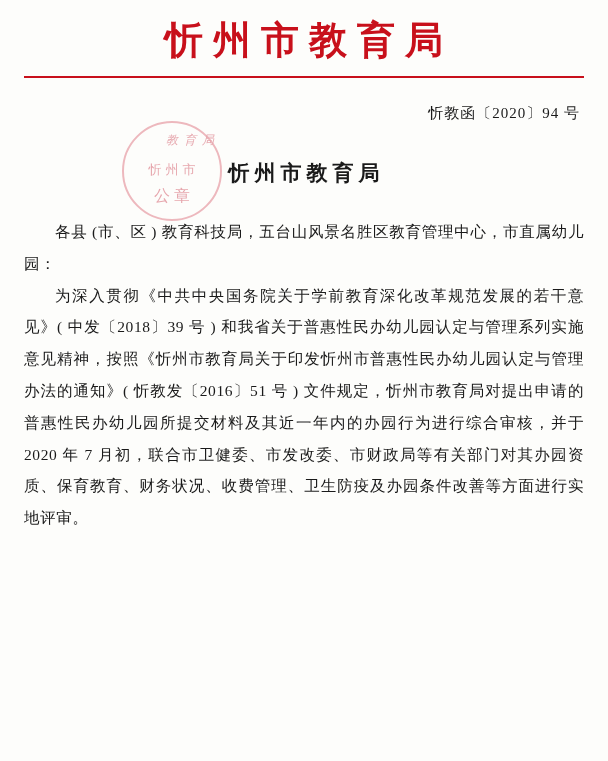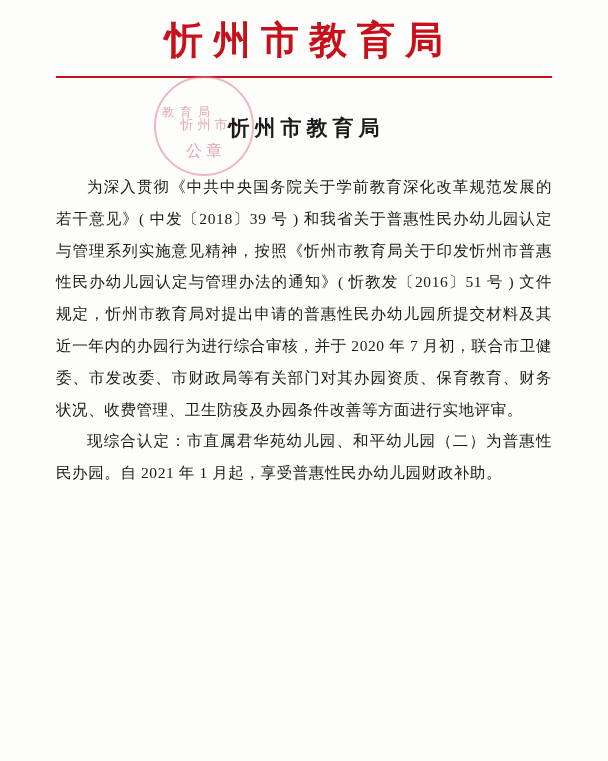--- a/index.html
+++ b/index.html
@@ -14,21 +14,21 @@
     color: #1a1a1a;
     position: relative;
     overflow: hidden;
   }
   .page {
     position: relative;
     width: 608px;
     height: 761px;
     background: #fdfdfb;
     box-sizing: border-box;
-    padding: 0 56px;
+    padding: 0 24px;
   }
   .masthead {
     text-align: center;
     padding-top: 18px;
   }
   .masthead-title {
     color: #c8101b;
     font-family: "DejaVu Serif", "Liberation Serif", serif;
     font-weight: bold;
     font-size: 38px;
@@ -86,26 +86,27 @@
     position: absolute;
     left: 0; top: 0;
     width: 96px;
     height: 96px;
     color: #d4606e;
     font-size: 12px;
     letter-spacing: 1px;
   }
   .seal-text-top {
     position: absolute;
-    top: 26px;
+    top: 9px;
     width: 100%;
-    text-align: left;
+    text-align: right;
     font-size: 12px;
     letter-spacing: 6px;
     text-indent: 6px;
+    font-style: italic;
   }
   .seal-text-mid {
     position: absolute;
     top: 38px;
     width: 100%;
     text-align: center;
     font-size: 13px;
     letter-spacing: 4px;
     text-indent: 4px;
   }
@@ -136,30 +137,31 @@
 <body>
 
 <div class="page">
 
   <div class="masthead">
     <div class="masthead-title">忻州市教育局</div>
   </div>
 
   <div class="rule"></div>
 
+  <div class="doc-number">忻教函〔2020〕94 号</div>
 
   <div class="title-block">
     <div class="seal">
       <div class="seal-inner">
         <div class="seal-text-top">教育局</div>
         <div class="seal-text-mid">忻州市</div>
         <div class="seal-text-bottom">公章</div>
       </div>
     </div>
     <div class="title-line1">忻州市教育局</div>
   </div>
 
   <div class="body-text">
+    <p class="indent">各县 (市、区 ) 教育科技局，五台山风景名胜区教育管理中心，市直属幼儿园：</p>
     <p class="indent">为深入贯彻《中共中央国务院关于学前教育深化改革规范发展的若干意见》( 中发〔2018〕39 号 ) 和我省关于普惠性民办幼儿园认定与管理系列实施意见精神，按照《忻州市教育局关于印发忻州市普惠性民办幼儿园认定与管理办法的通知》( 忻教发〔2016〕51 号 ) 文件规定，忻州市教育局对提出申请的普惠性民办幼儿园所提交材料及其近一年内的办园行为进行综合审核，并于 2020 年 7 月初，联合市卫健委、市发改委、市财政局等有关部门对其办园资质、保育教育、财务状况、收费管理、卫生防疫及办园条件改善等方面进行实地评审。</p>
-    <p class="indent">现综合认定：市直属君华苑幼儿园、和平幼儿园（二）为普惠性民办园。自 2021 年 1 月起，享受普惠性民办幼儿园财政补助。</p>
   </div>
 
 </div>
 
 </body></html>

